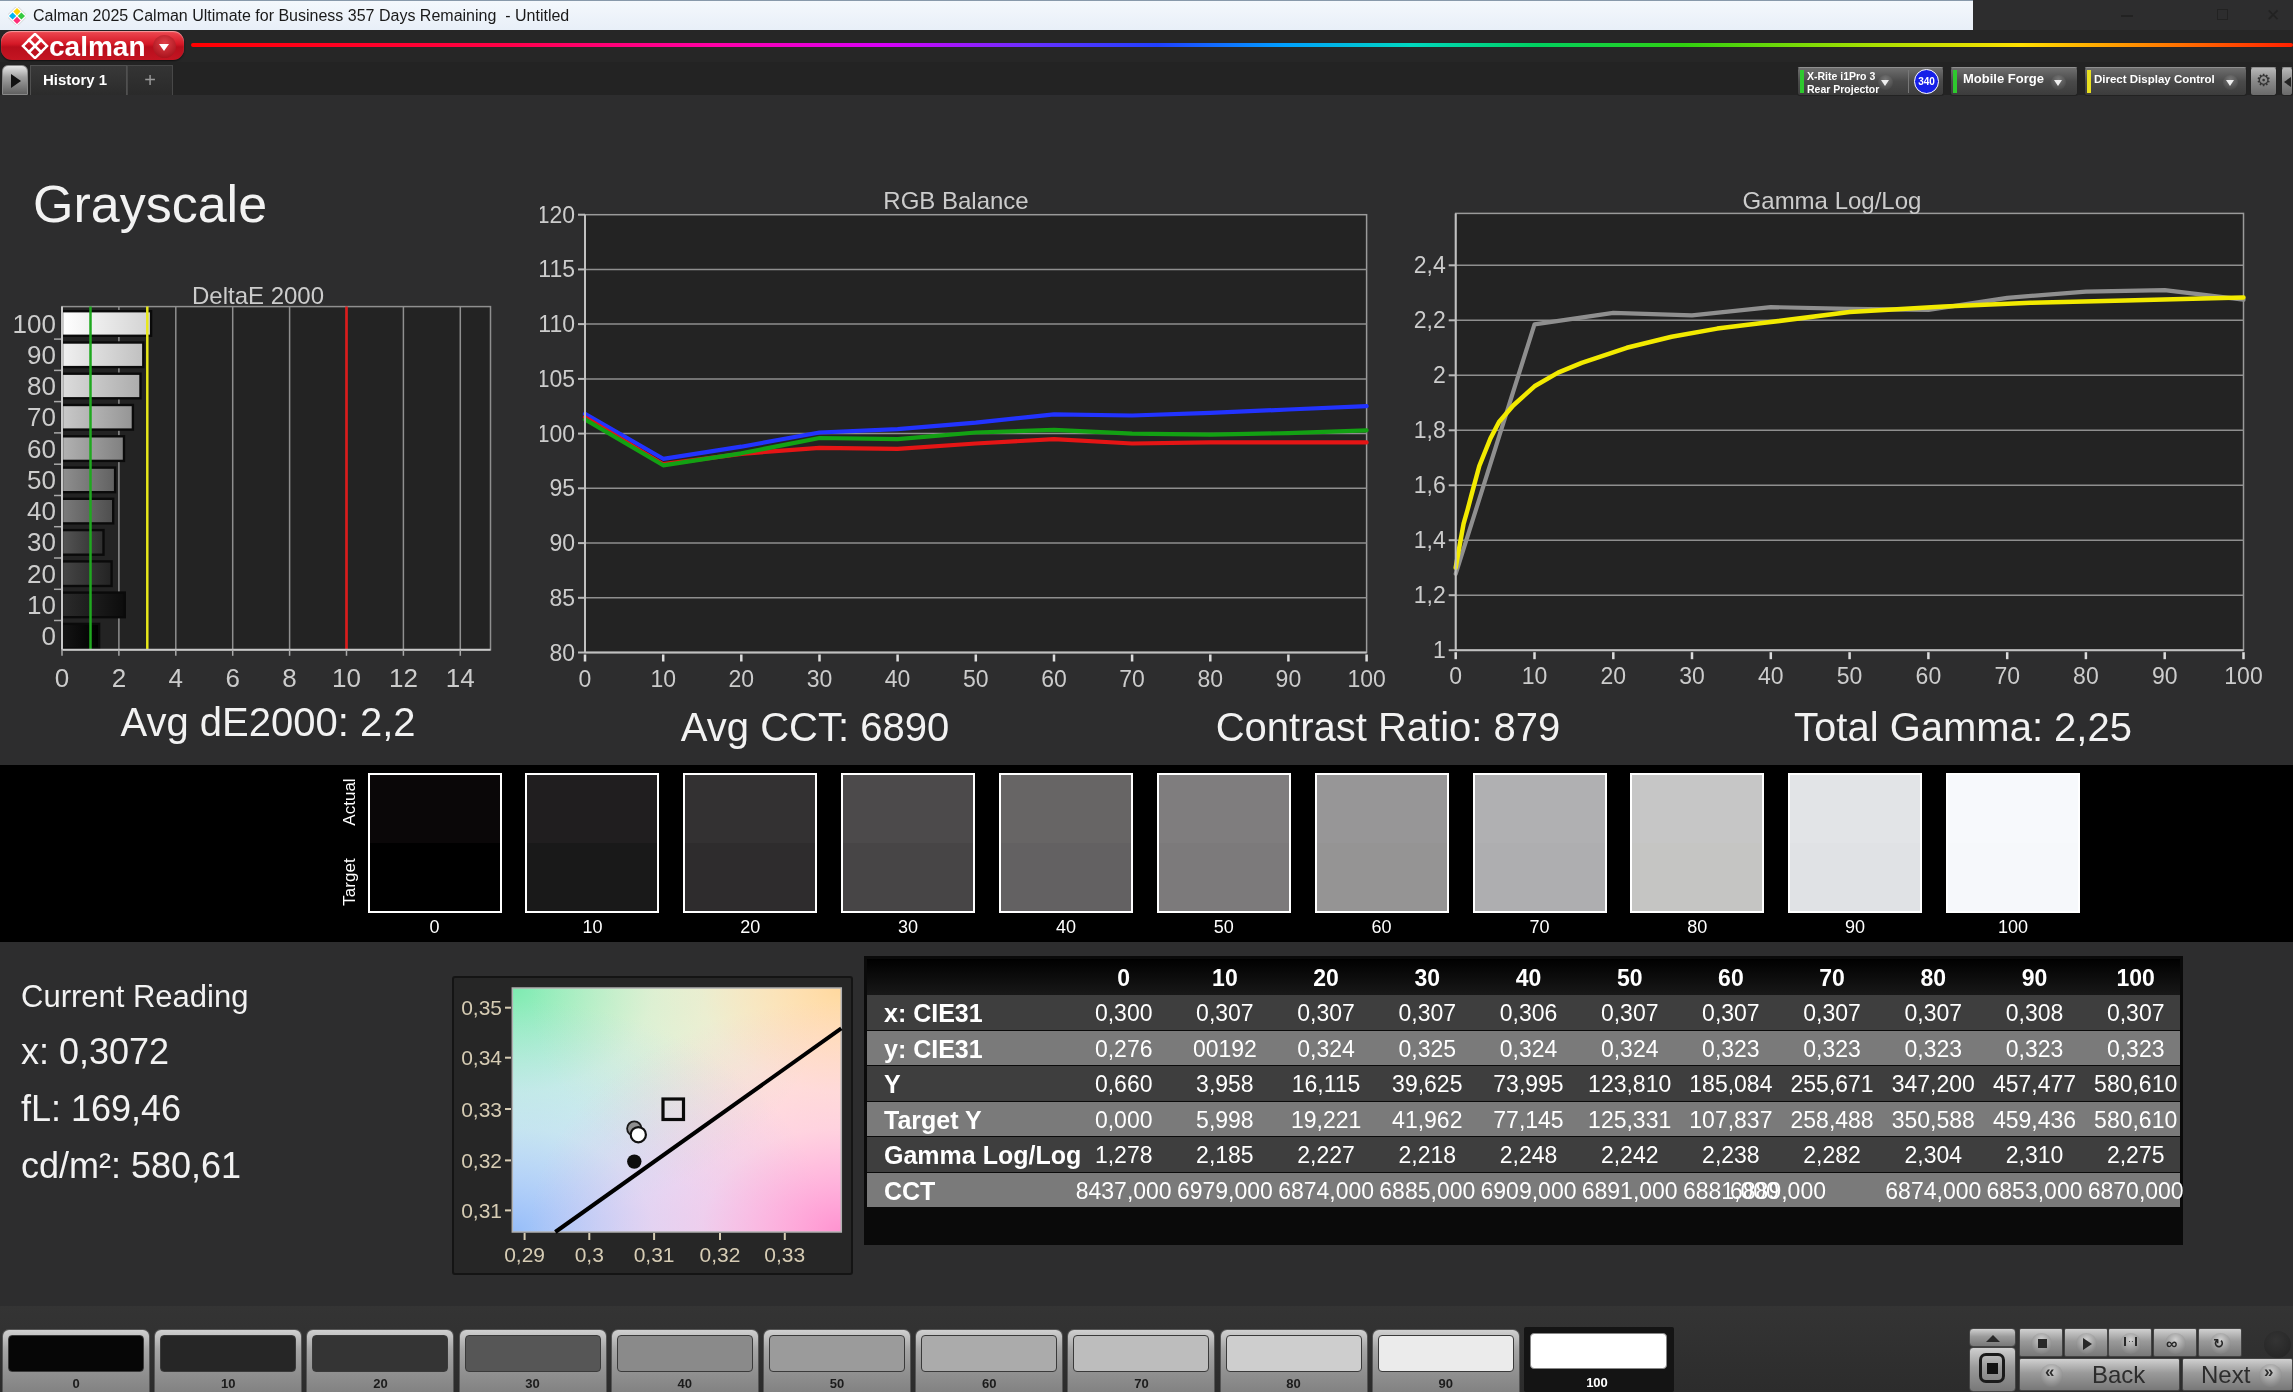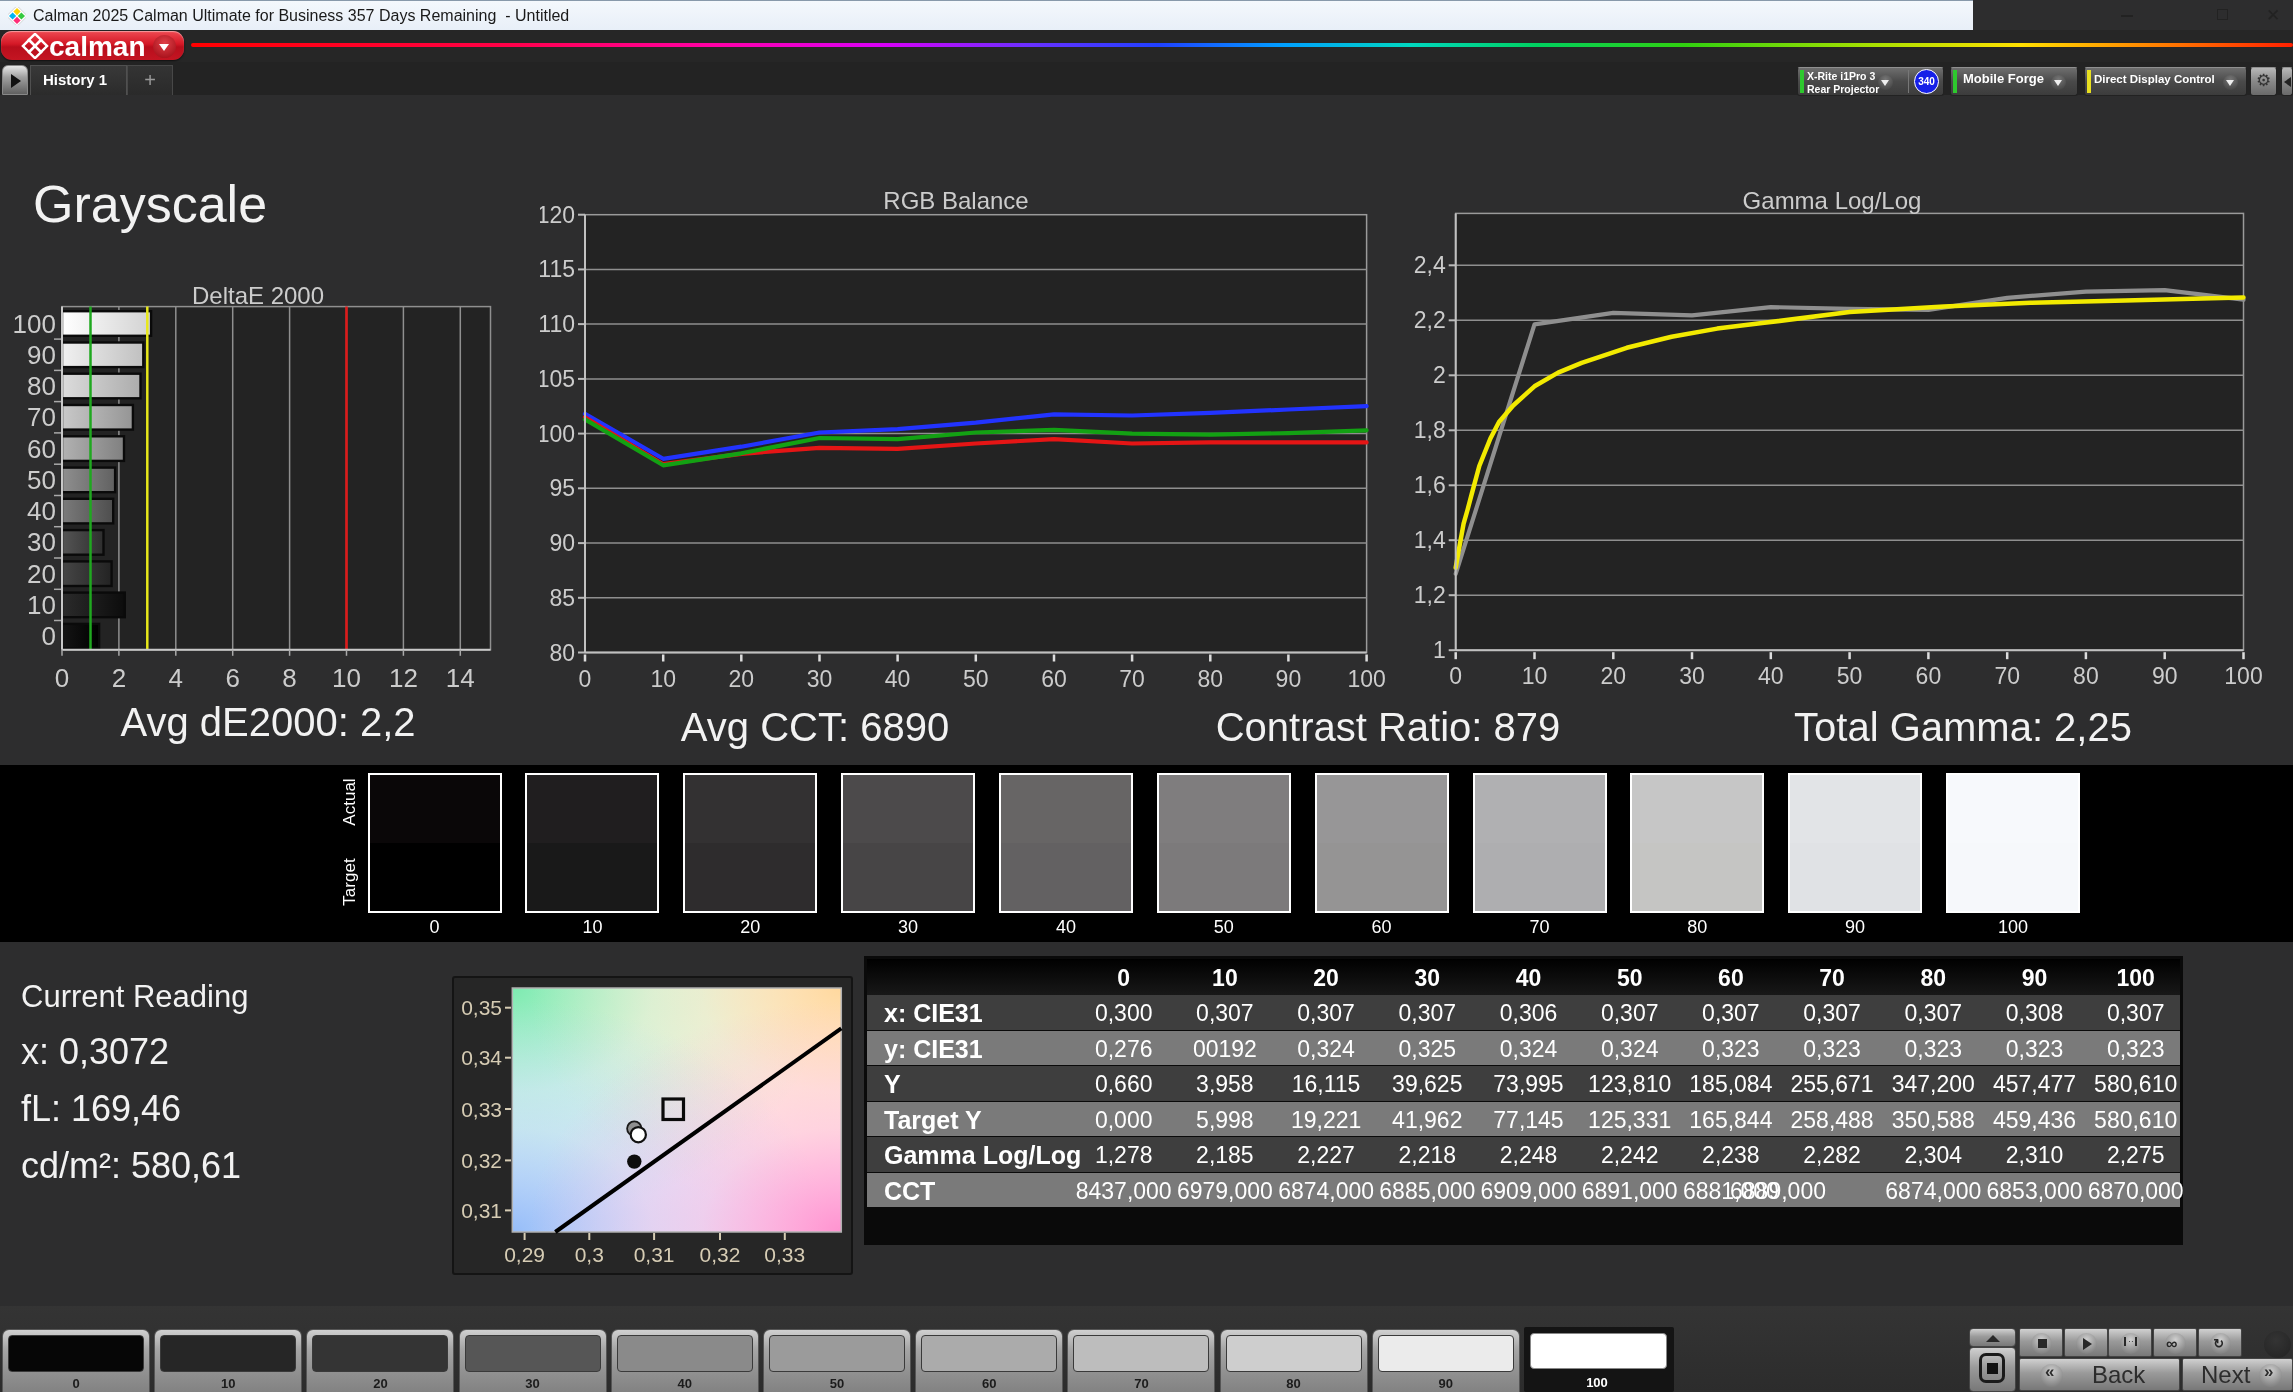--- a/index.html
+++ b/index.html
@@ -527,21 +527,21 @@
       <div class="tcell" style="left:1217.7px">580,610</div>
     </div>
     <div class="trow rlight" style="top:145.6px;height:34.6px">
       <div class="tlabel">Target Y</div>
       <div class="tcell" style="left:205.7px">0,000</div>
       <div class="tcell" style="left:306.9px">5,998</div>
       <div class="tcell" style="left:408.1px">19,221</div>
       <div class="tcell" style="left:509.3px">41,962</div>
       <div class="tcell" style="left:610.5px">77,145</div>
       <div class="tcell" style="left:711.7px">125,331</div>
-      <div class="tcell" style="left:812.9px">165,844</div>
+      <div class="tcell" style="left:812.9px">107,837</div>
       <div class="tcell" style="left:914.1px">258,488</div>
       <div class="tcell" style="left:1015.3px">350,588</div>
       <div class="tcell" style="left:1116.5px">459,436</div>
       <div class="tcell" style="left:1217.7px">580,610</div>
     </div>
     <div class="trow rdark" style="top:181.2px;height:34.6px">
       <div class="tlabel">Gamma Log/Log</div>
       <div class="tcell" style="left:205.7px">1,278</div>
       <div class="tcell" style="left:306.9px">2,185</div>
       <div class="tcell" style="left:408.1px">2,227</div>

